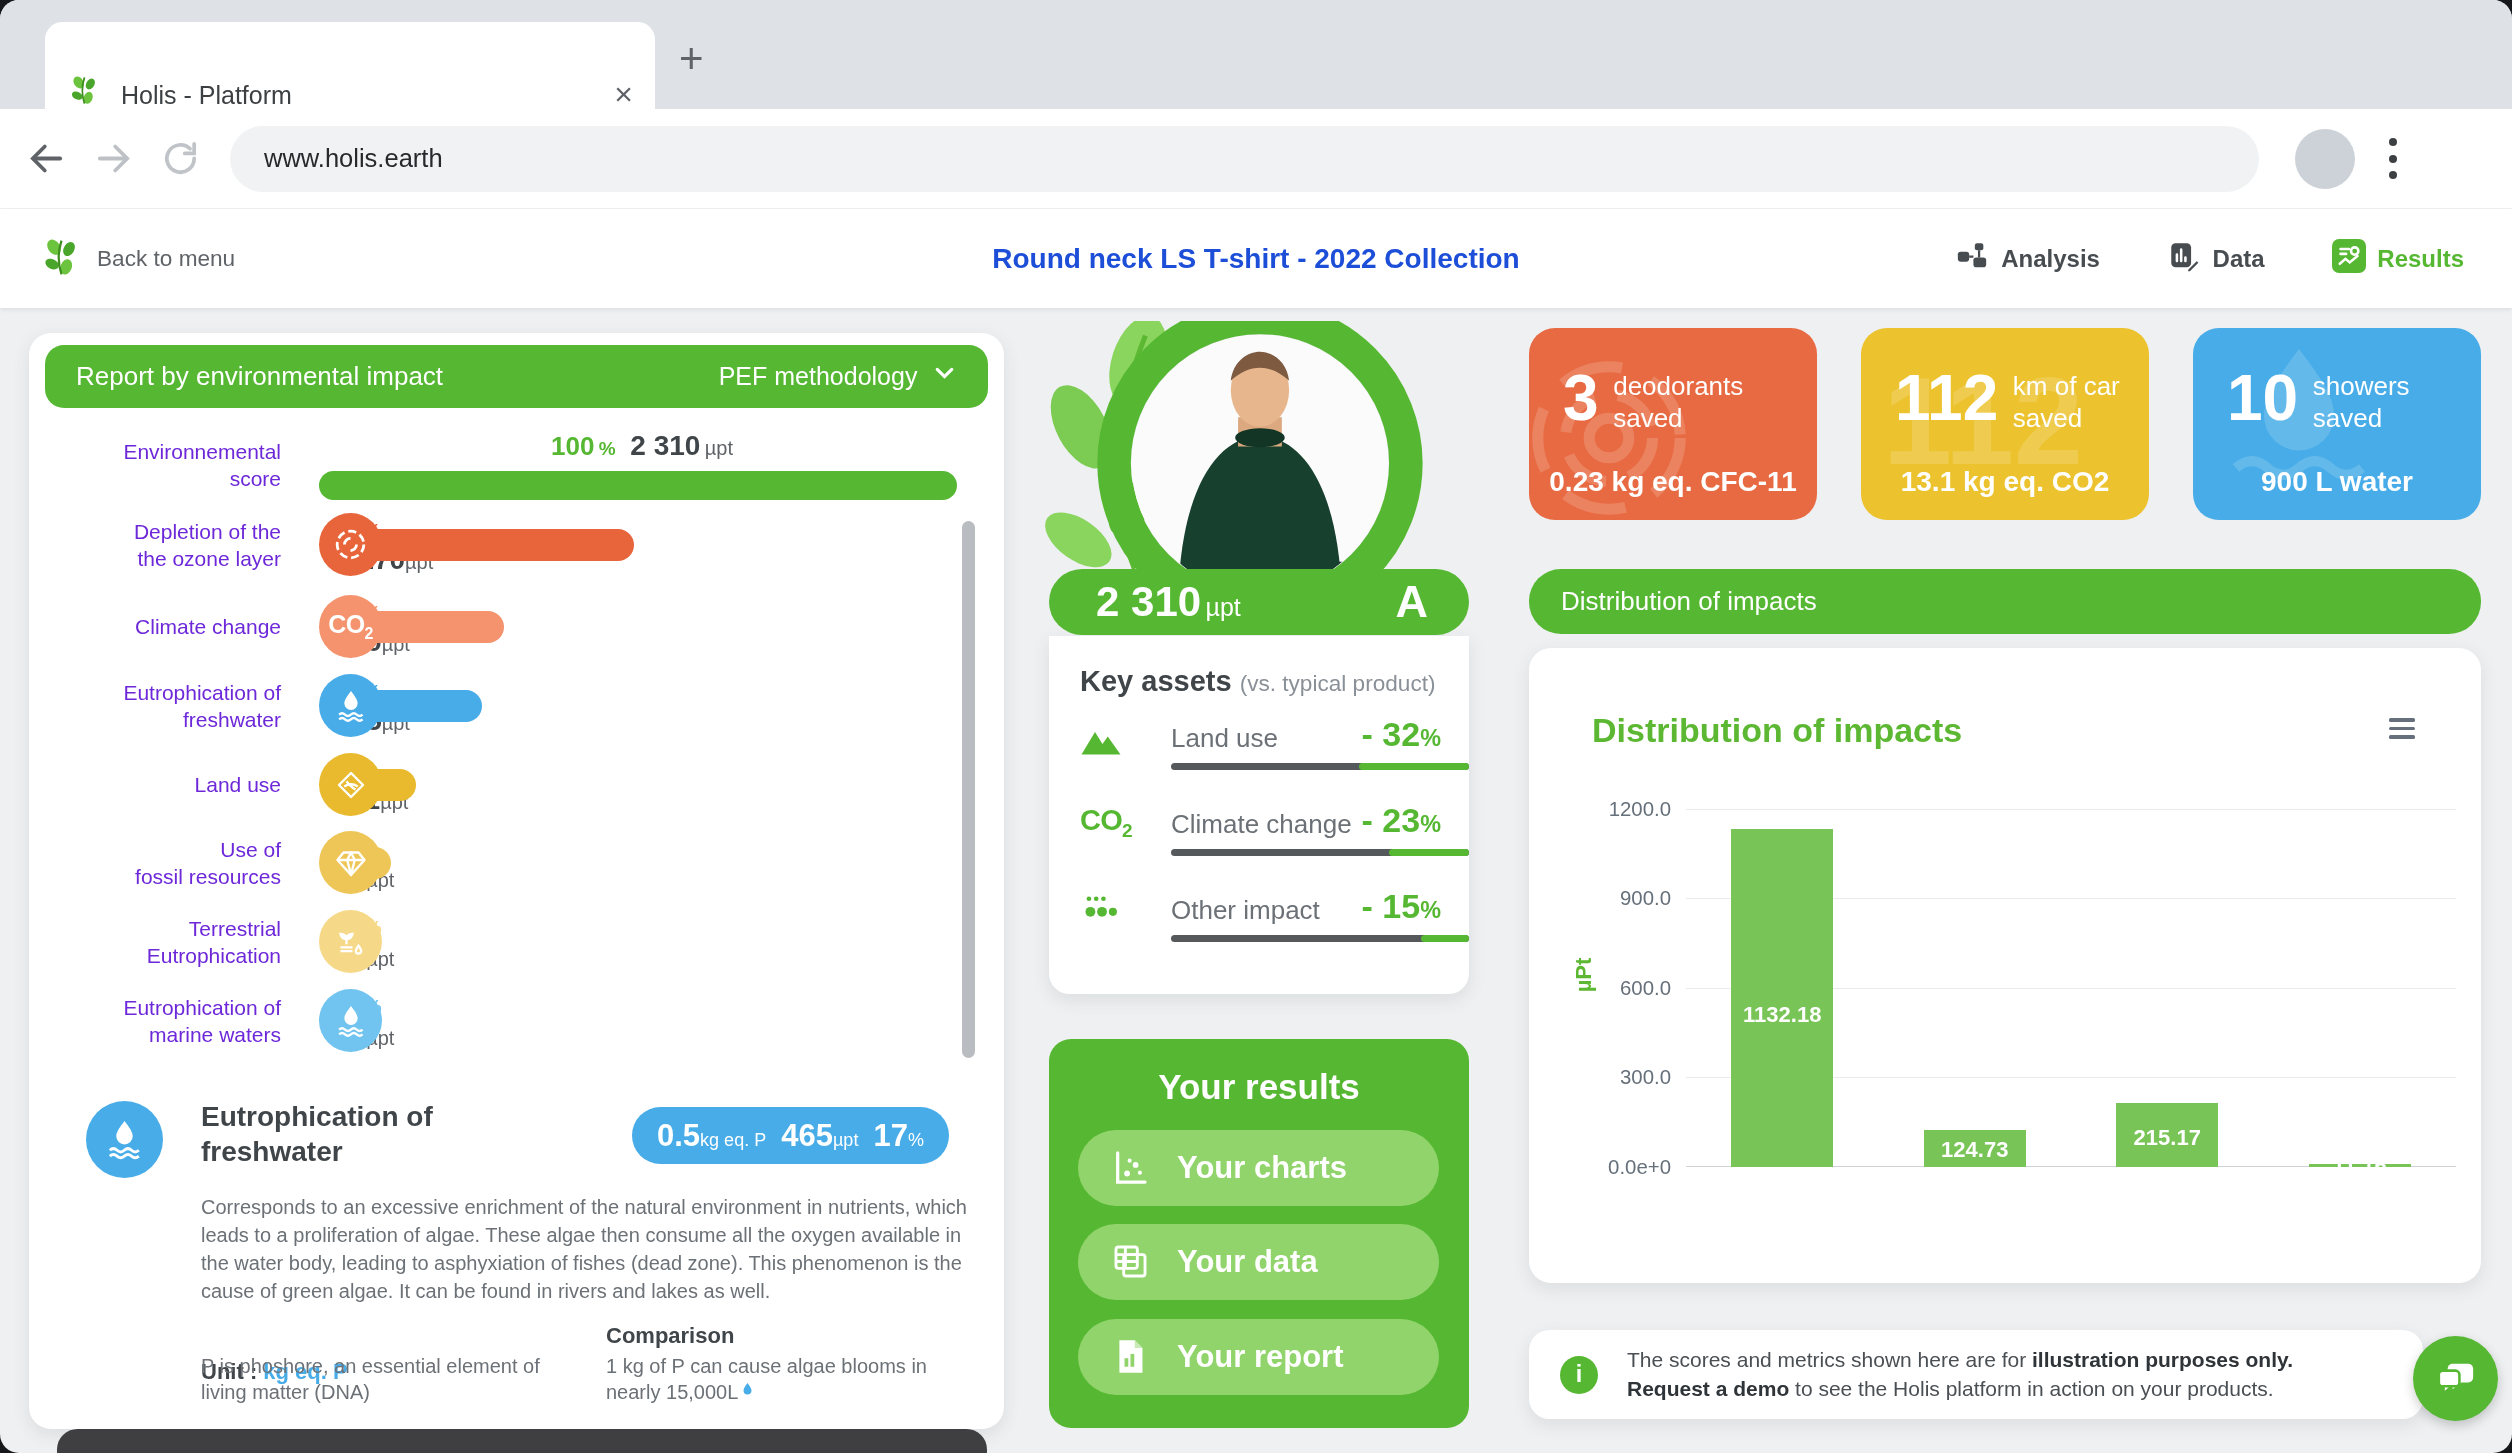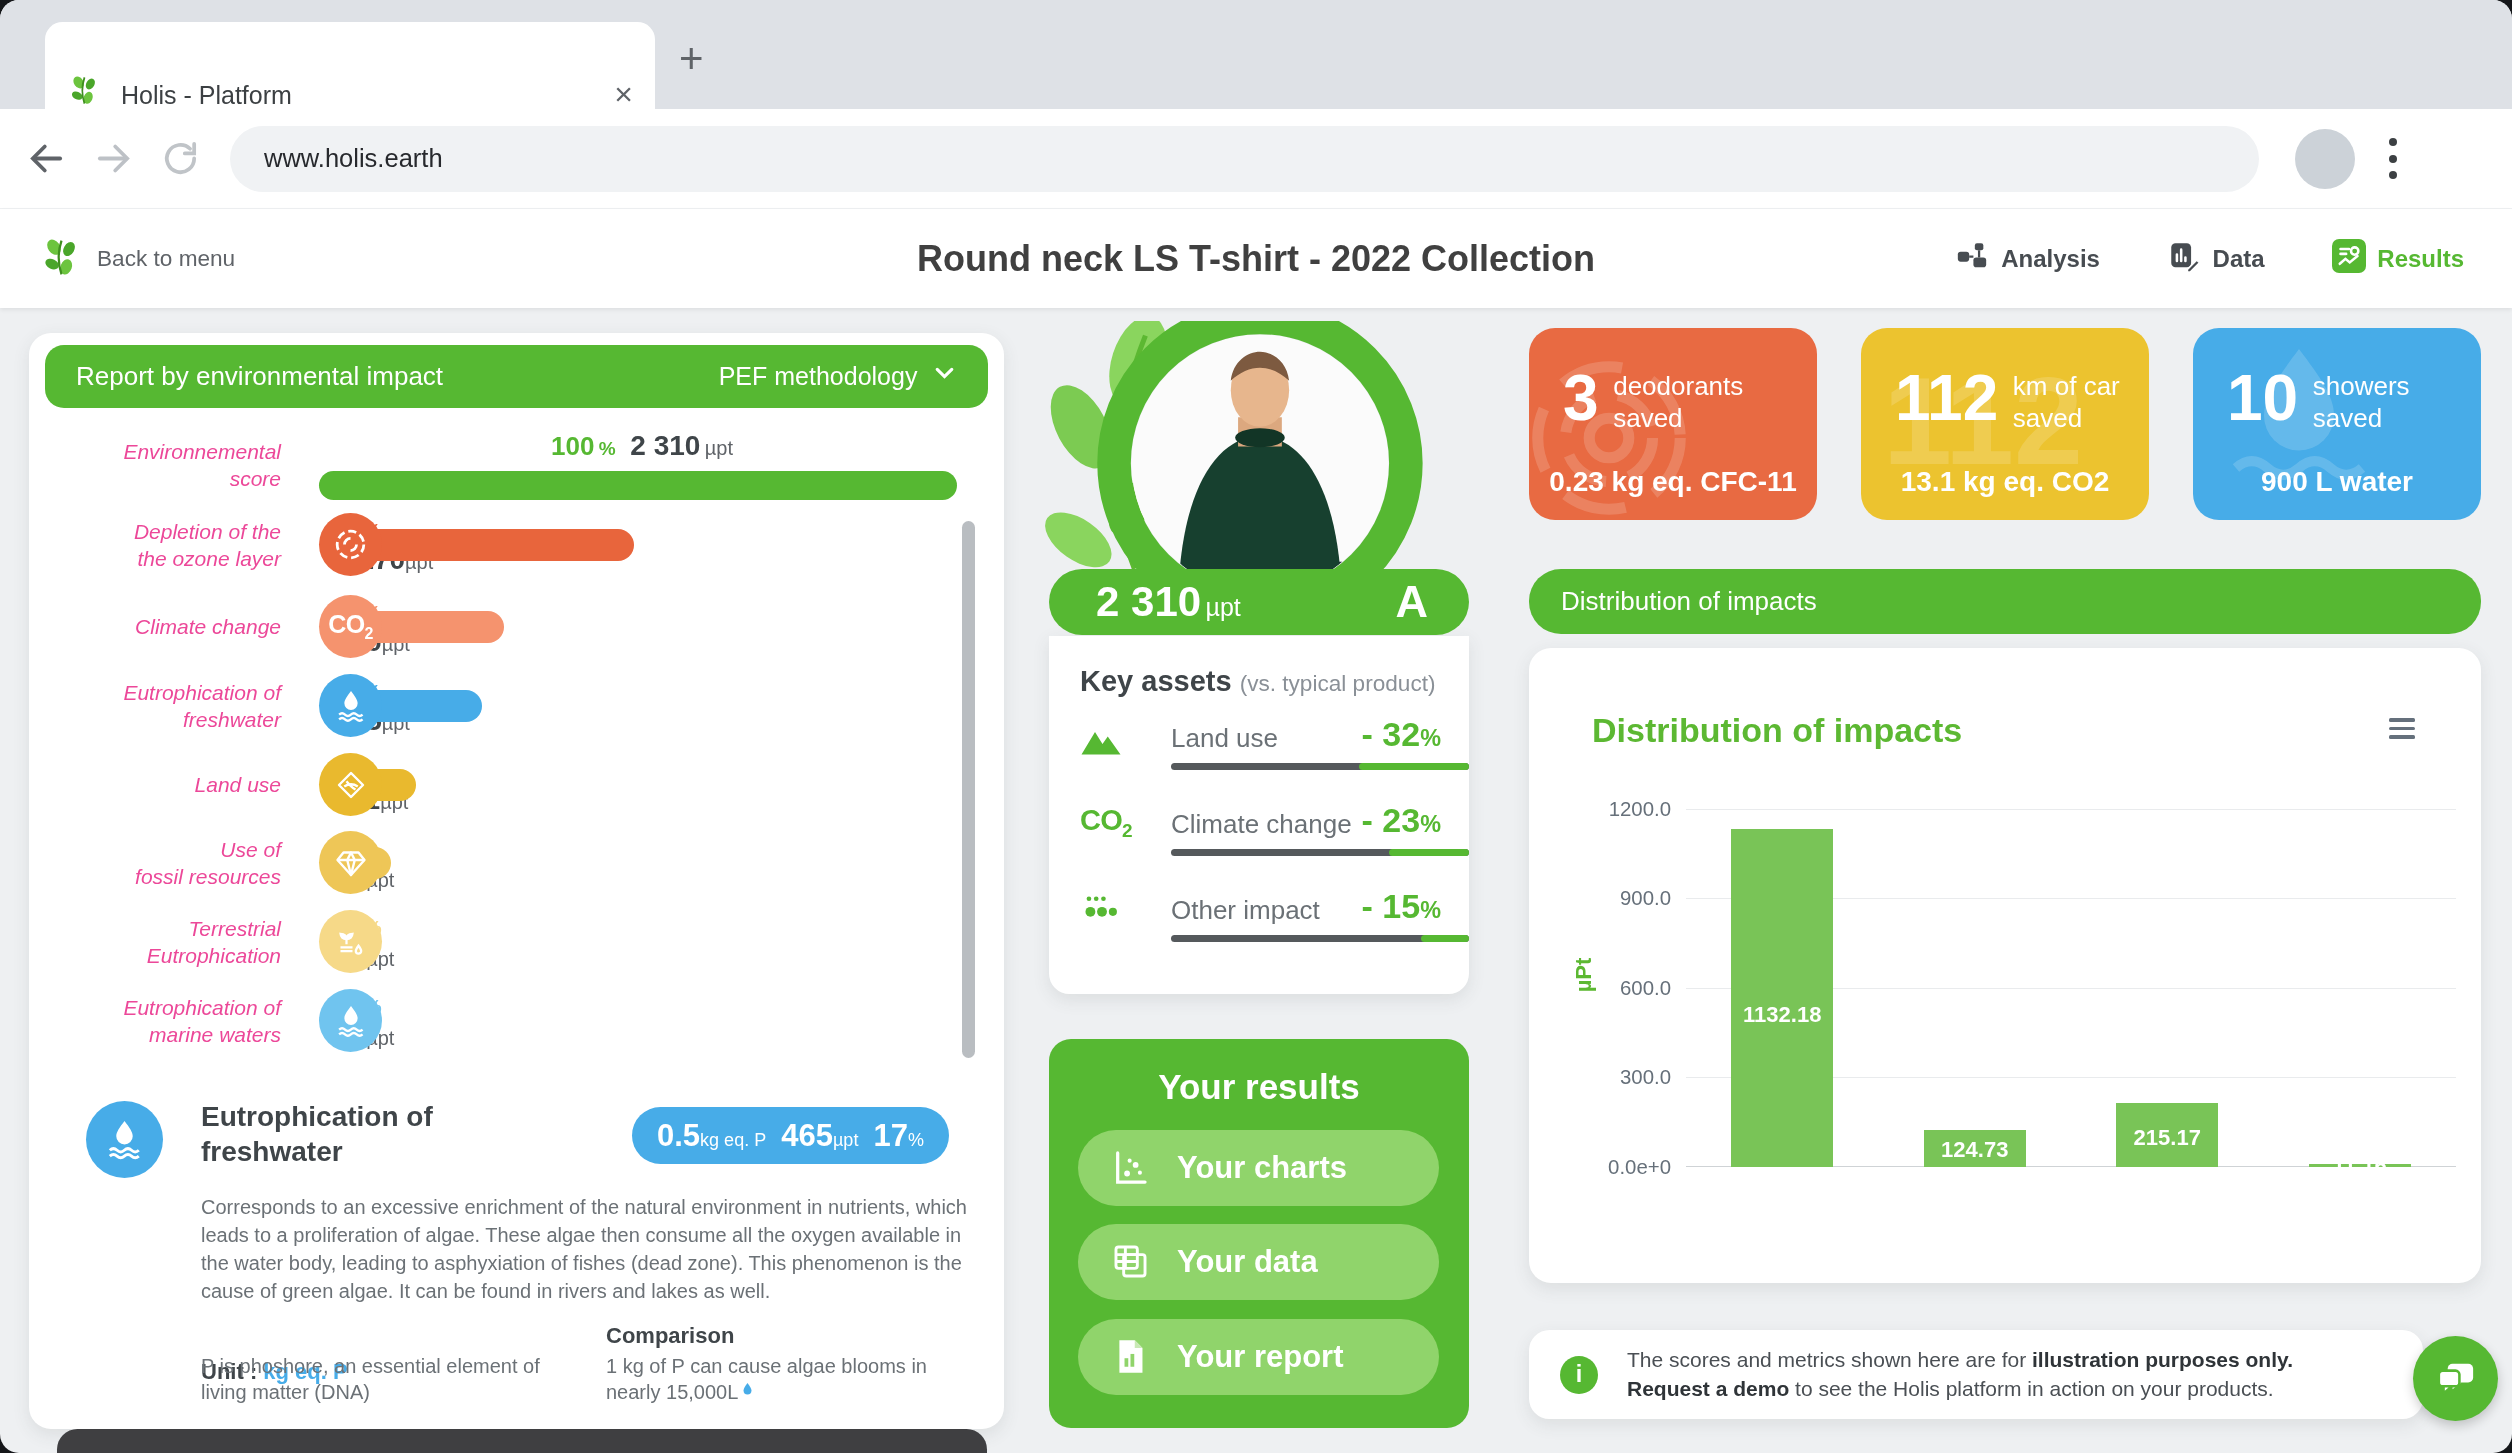--- a/index.html
+++ b/index.html
@@ -15,32 +15,32 @@
   .navbtn{width:41px;height:41px;margin-left:26px;}
   .urlbar{margin-left:29px;width:2029px;height:66px;background:#f0f2f4;border-radius:34px;display:flex;align-items:center;padding:0 34px;box-sizing:border-box;}
   .url-text{font-size:25.5px;color:#27292d;}
   .avatar{width:60px;height:60px;border-radius:50%;background:#ccd2d8;margin-left:36px;}
   .kebab{margin-left:34px;display:flex;flex-direction:column;gap:8.8px;}
   .kebab i{width:8px;height:8px;border-radius:50%;background:#3c4043;display:block;}
   
   .appnav{position:absolute;left:0;top:209px;width:2512px;height:99px;background:#fff;box-shadow:0 1.5px 4.4px rgba(0,0,0,.07);display:flex;align-items:center;}
   .backgrp{display:flex;align-items:center;margin-left:39px;}
   .backtxt{font-size:22.6px;color:#5f6368;margin-left:13px;}
-  .apptitle{position:absolute;left:0;width:2512px;text-align:center;font-size:36px;font-weight:bold;color:#404040;}
+  .apptitle{position:absolute;left:0;width:2512px;text-align:center;font-size:28px;font-weight:bold;color:#1d4ed8;}
   .navright{position:absolute;right:48px;display:flex;align-items:center;gap:67px;}
   .navitem{display:flex;align-items:center;gap:11.7px;font-size:24px;color:#474c51;font-weight:bold;}
   .navitem.green{color:#56b832;}
   
   .card{background:#fff;border-radius:22px;box-shadow:0 5.8px 17.5px rgba(60,64,67,.10);}
   .left-card{position:absolute;left:29px;top:333px;width:975px;height:1096px;}
   .panel-header{position:absolute;left:16px;top:11.7px;width:943px;height:63px;background:#56b832;border-radius:19px;display:flex;align-items:center;justify-content:space-between;padding:0 31px;box-sizing:border-box;}
   .ph-title{color:#fff;font-size:26px;}
   .ph-meth{color:#fff;font-size:25px;display:flex;align-items:center;gap:14.6px;}
   .irow{position:absolute;left:44px;display:flex;align-items:center;height:79px;}
-  .ilabel{width:208px;text-align:right;font-size:21px;color:#ec4899;line-height:27px;margin-right:38px;flex:none;font-style:italic;}
+  .ilabel{width:208px;text-align:right;font-size:21px;color:#6d28d9;line-height:27px;margin-right:38px;flex:none;}
   .barzone{position:relative;height:64px;flex:none;}
   .iblob{position:absolute;left:0;top:0.7px;width:63px;height:63px;border-radius:50%;display:flex;align-items:center;justify-content:center;z-index:2;}
   .ibar{position:absolute;left:31px;top:16px;height:32px;border-radius:0 16px 16px 0;z-index:1;}
   .itext{margin-left:16px;}
   .ipct{font-size:26px;font-weight:bold;}
   .ipctu{font-size:19px;font-weight:bold;}
   .ival{font-size:28px;font-weight:bold;color:#3f4549;}
   .iunit{font-size:20px;color:#5f6368;}
   .co2glyph{color:#fff;font-weight:bold;font-size:25px;letter-spacing:-0.7px;}
   .co2glyph sub{font-size:16px;}

